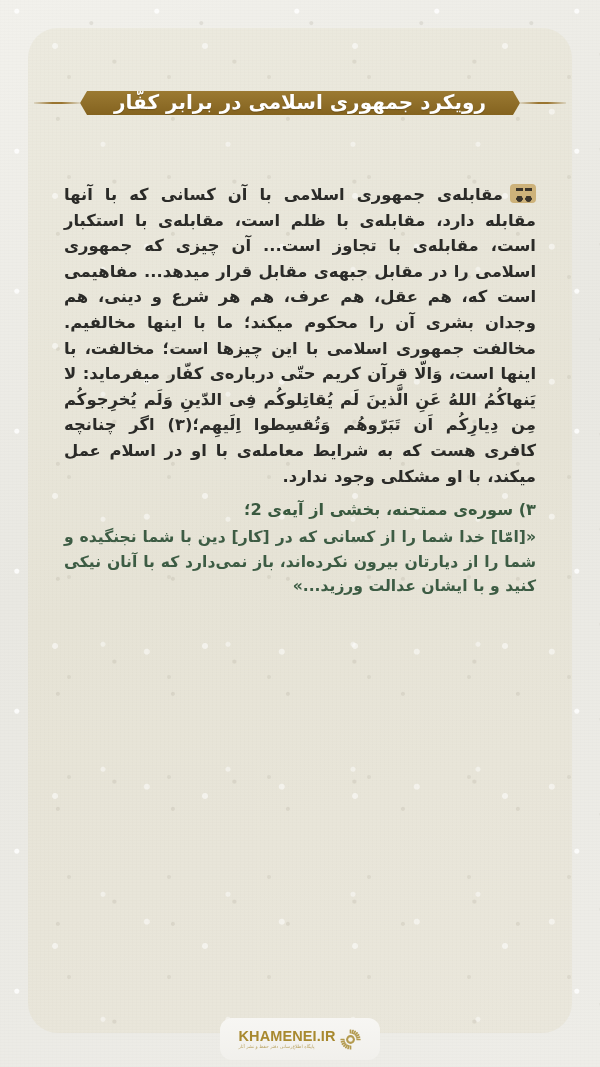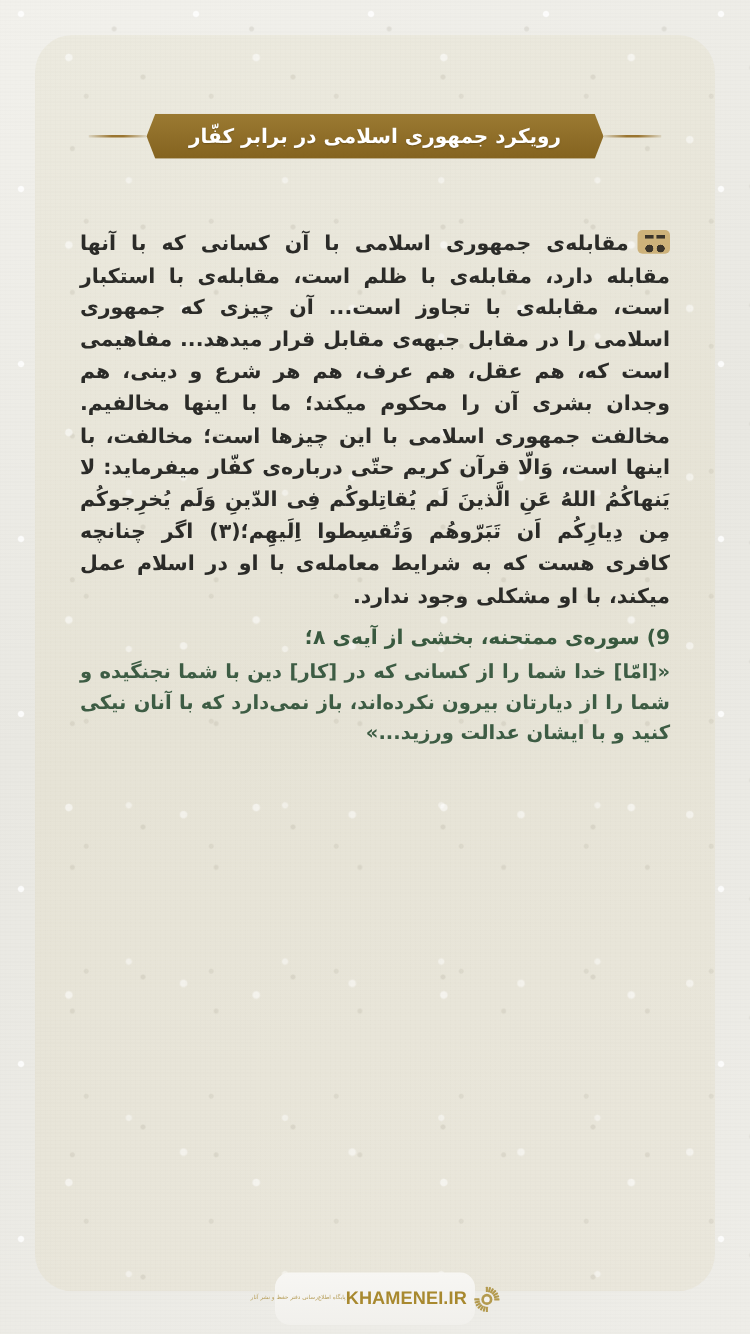--- a/index.html
+++ b/index.html
@@ -83,28 +83,28 @@
   .banner-dash {
     width: 46px;
     height: 2px;
     background: linear-gradient(90deg, rgba(138,106,40,0.15), #9a7530 40%, #9a7530 60%, rgba(138,106,40,0.15));
     flex: 0 0 auto;
   }
 
   .banner {
     position: relative;
     flex: 0 0 auto;
-    height: 36px;
+    height: 24px;
     padding: 0 34px;
     display: flex;
     align-items: center;
     justify-content: center;
     background: linear-gradient(180deg, #9b7a32 0%, #8e6d28 55%, #84631f 100%);
     color: #ffffff;
-    font-size: 16px;
+    font-size: 20px;
     font-weight: bold;
     letter-spacing: -0.2px;
     white-space: nowrap;
     border-radius: 7px;
     
     clip-path: polygon(
       0% 50%,
       7px 0%,
       calc(100% - 7px) 0%,
       100% 50%,
@@ -207,22 +207,22 @@
 
   .logo-mark {
     width: 21px;
     height: 21px;
     flex: 0 0 auto;
     display: block;
   }
 
   .logo-textwrap {
     display: flex;
-    flex-direction: row;
-    align-items: center;
+    flex-direction: column;
+    align-items: flex-end;
     line-height: 1;
   }
 
   .logo-name {
     font-family: "Liberation Sans", "DejaVu Sans", sans-serif;
     font-size: 14.5px;
     font-weight: bold;
     letter-spacing: 0.1px;
     color: #a8892f;
   }
@@ -251,21 +251,21 @@
     </div>
     <span class="banner-dash"></span>
   </div>
 
   <div class="content">
 
     <p class="para">
       <span class="quote-icon"></span><span>مقابله‌ی جمهوری اسلامی با آن کسانی که با آنها مقابله دارد، مقابله‌ی با ظلم است، مقابله‌ی با استکبار است، مقابله‌ی با تجاوز است... آن چیزی که جمهوری اسلامی را در مقابل جبهه‌ی مقابل قرار میدهد... مفاهیمی است که، هم عقل، هم عرف، هم هر شرع و دینی، هم وجدان بشری آن را محکوم میکند؛ ما با اینها مخالفیم. مخالفت جمهوری اسلامی با این چیزها است؛ مخالفت، با اینها است، وَالّا قرآن کریم حتّی درباره‌ی کفّار میفرماید: </span><span class="arabic">لا یَنهاکُمُ اللهُ عَنِ الَّذینَ لَم یُقاتِلوکُم فِی الدّینِ وَلَم یُخرِجوکُم مِن دِیارِکُم اَن تَبَرّوهُم وَتُقسِطوا اِلَیهِم؛</span><span>(۳)</span><span> اگر چنانچه کافری هست که به شرایط معامله‌ی با او در اسلام عمل میکند، با او مشکلی وجود ندارد.</span>
     </p>
 
-    <p class="citation">9) سوره‌ی ممتحنه، بخشی از آیه‌ی ۸؛</p>
+    <p class="citation">۳) سوره‌ی ممتحنه، بخشی از آیه‌ی 2؛</p>
 
     <p class="translation">«[امّا] خدا شما را از کسانی که در [کار] دین با شما نجنگیده و شما را از دیارتان بیرون نکرده‌اند، باز نمی‌دارد که با آنان نیکی کنید و با ایشان عدالت ورزید...»</p>
 
   </div>
 </div>
 
 <div class="logo-tab">
   <svg class="logo-mark" viewBox="0 0 100 100">
     <g fill="#b39a4e">
       <circle cx="50" cy="50" r="21"></circle>

